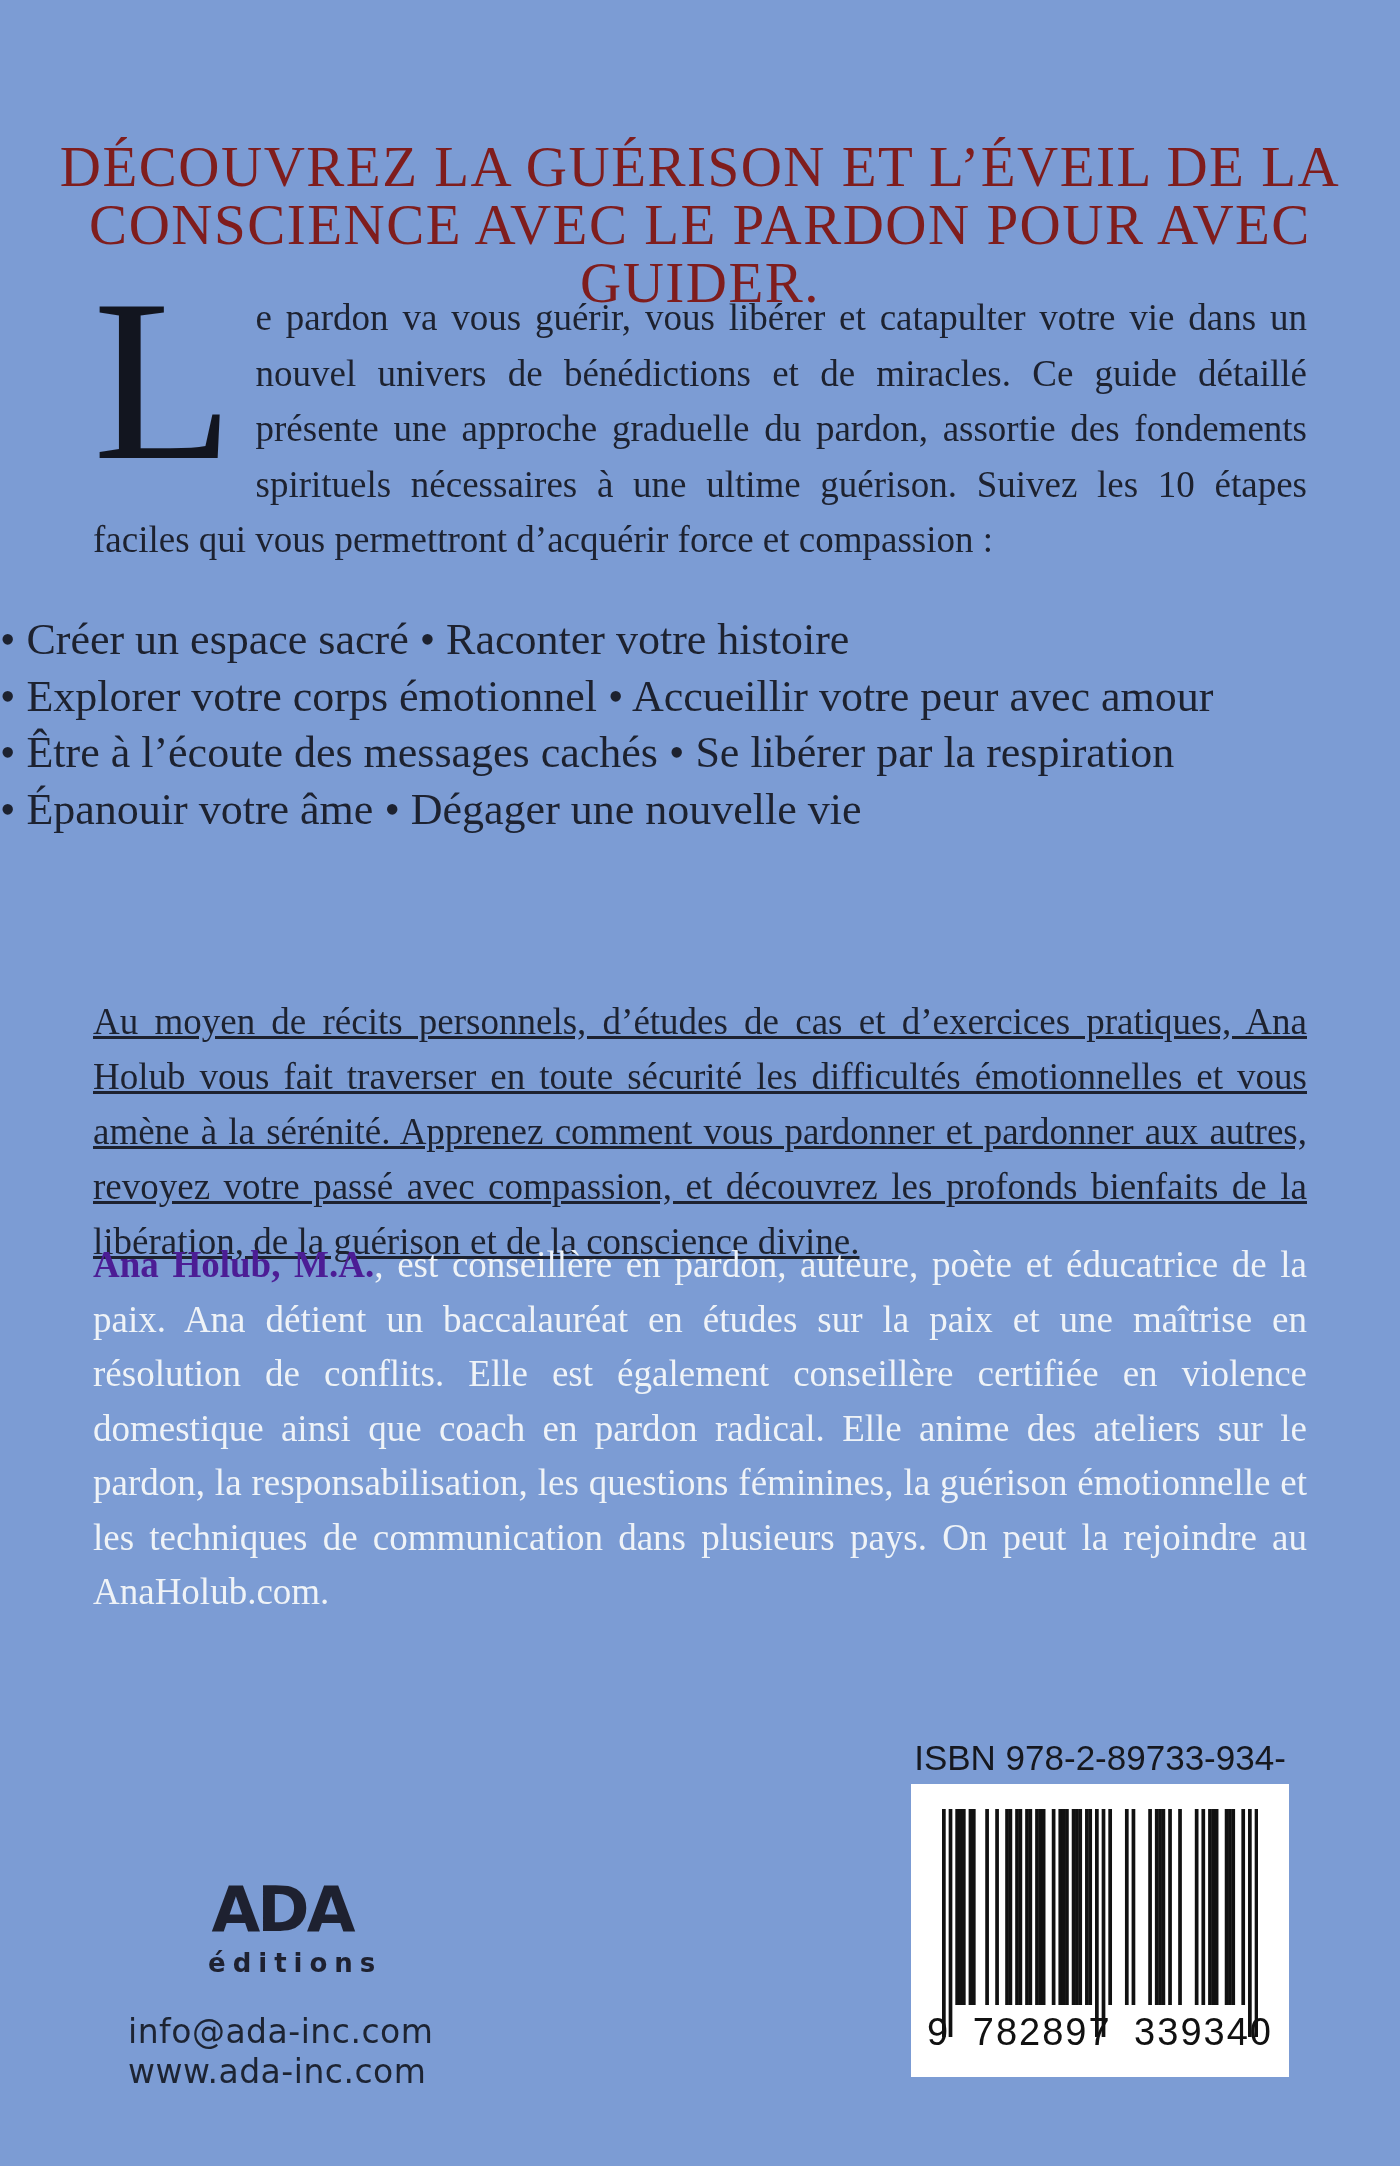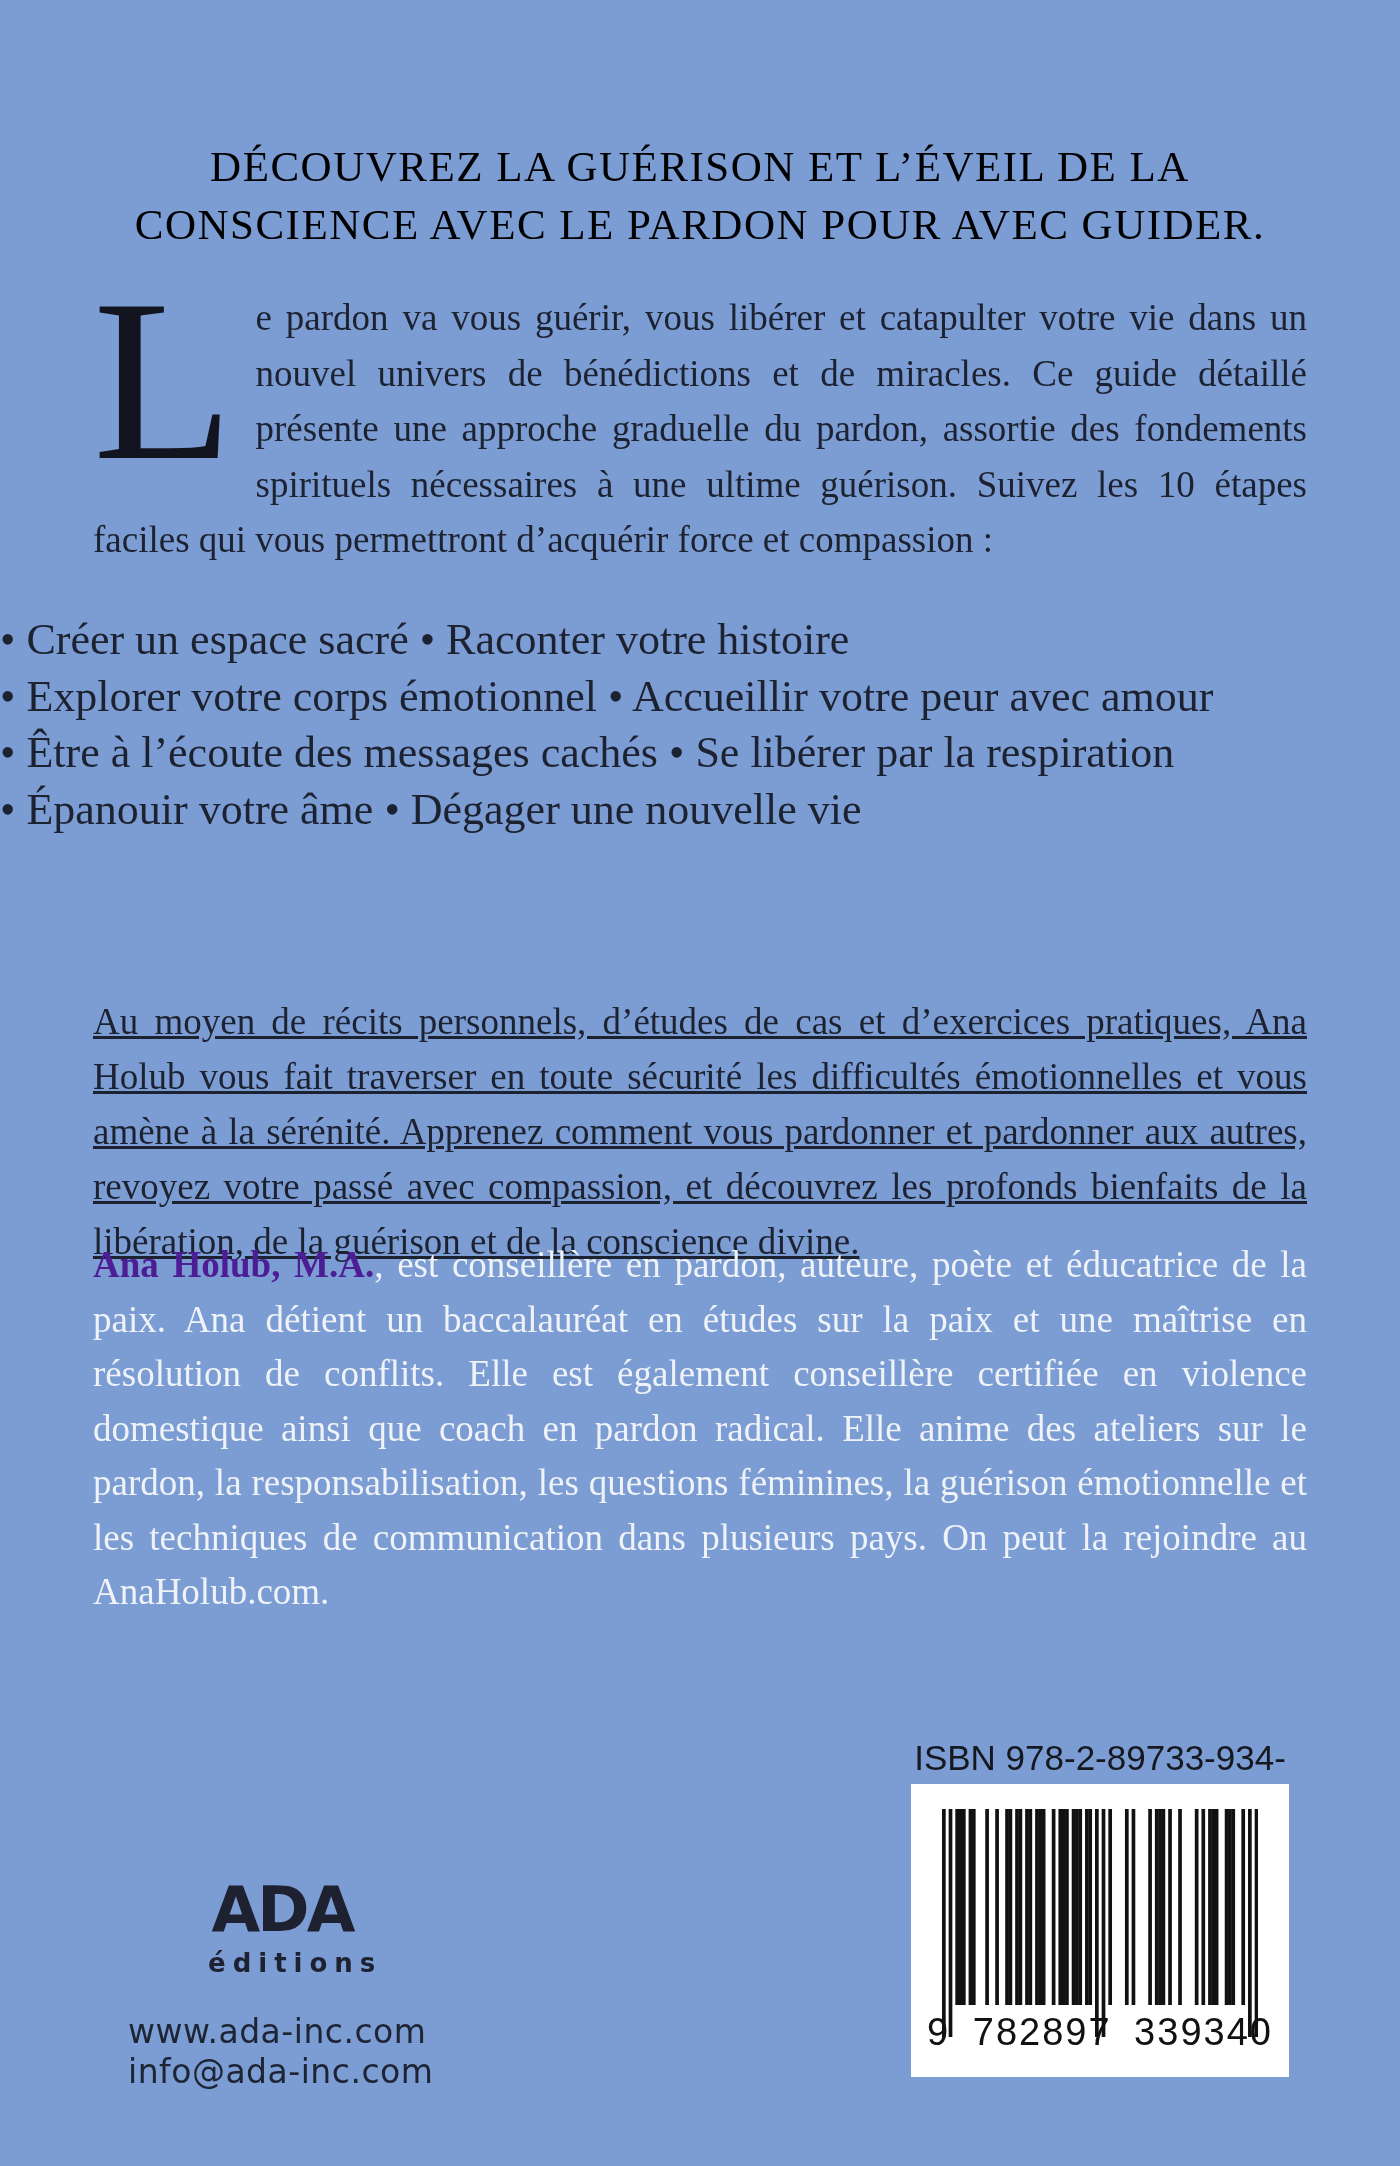--- a/index.html
+++ b/index.html
@@ -7,22 +7,22 @@
   .cover {
     position:relative;
     width:1400px; height:2166px;
     background:#7c9cd4;
     overflow:hidden;
     font-family:"Liberation Serif", serif;
   }
   .headline {
     position:absolute; top:138px; left:0; width:100%;
     text-align:center;
-    color:#000000;
-    font-size:43px; line-height:58px;
+    color:#7f1d1d;
+    font-size:57px; line-height:58px;
     letter-spacing:1.5px;
     font-weight:normal;
   }
   .para {
     position:absolute; left:93px; width:1214px;
     color:#1d2230;
     font-size:37px; line-height:55px;
     text-align:justify;
   }
   .intro { top:290px; line-height:55.5px; }
@@ -170,17 +170,17 @@
       </svg>
     <div class="barcode-number">9 782897 339340</div>
   </div>
 
   <div class="publisher-logo">
     <span class="logo-ada">ADA</span>
     <span class="logo-sub">éditions</span>
   </div>
 
   <div class="contact">
+    <div>info@ada-inc.com</div>
     <div>www.ada-inc.com</div>
-    <div>info@ada-inc.com</div>
   </div>
 
 </div>
 
 </body></html>

